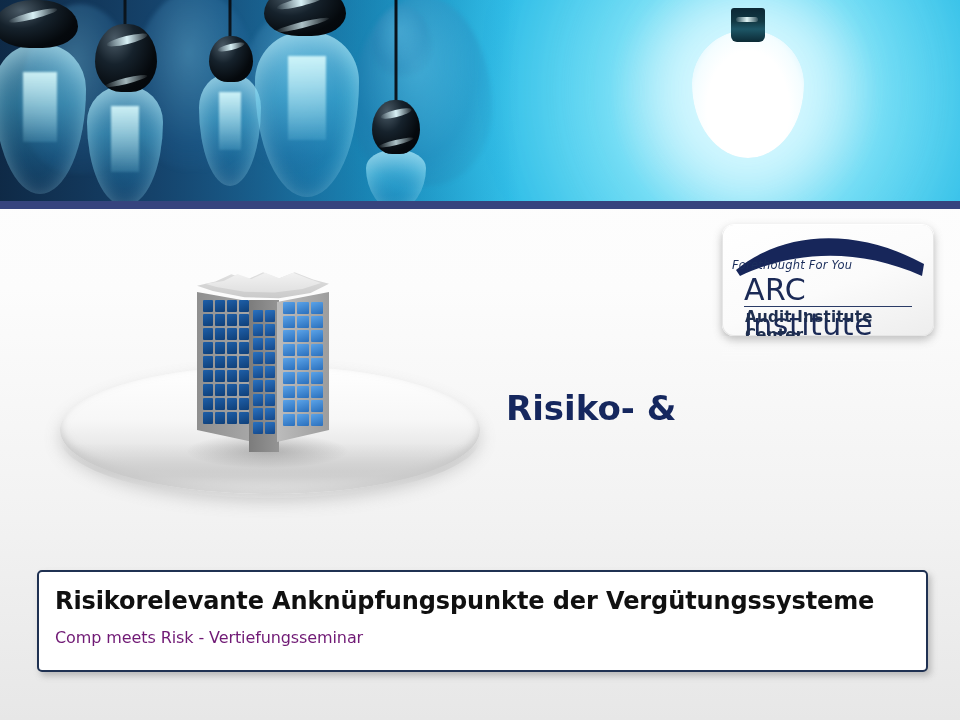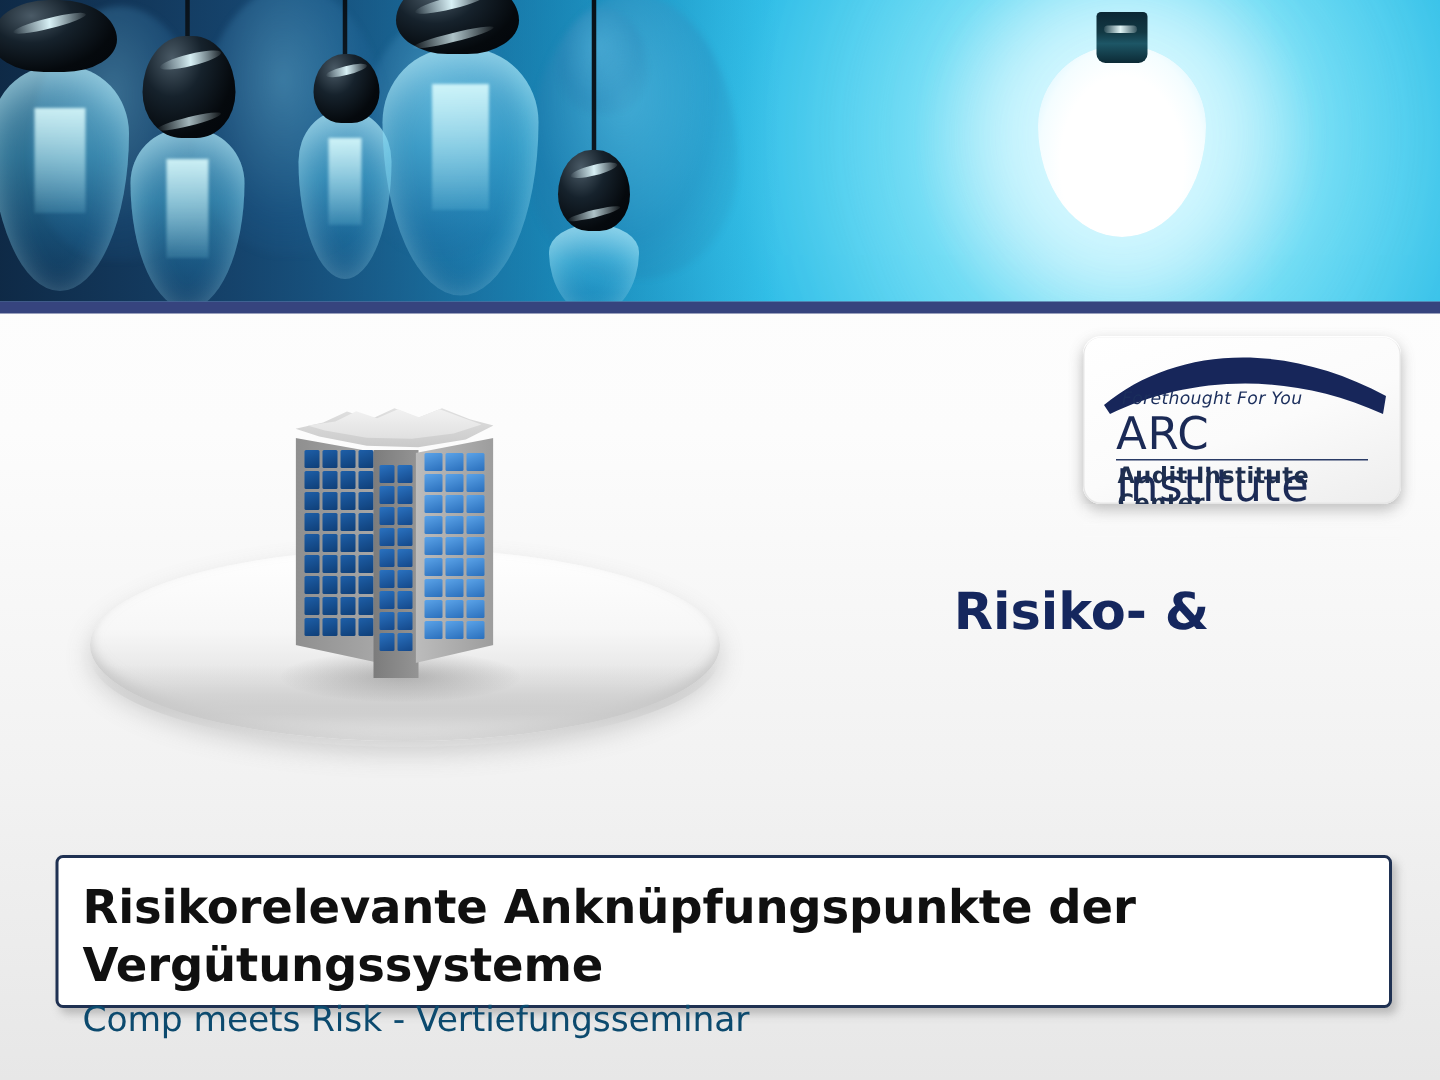--- a/index.html
+++ b/index.html
@@ -86,49 +86,49 @@
   .tower-shadow{position:absolute;left:142px;top:186px;width:160px;height:34px;border-radius:50%;
     background:radial-gradient(ellipse,rgba(110,110,110,.42),rgba(140,140,140,0) 72%);}
 
   
   .logo{position:absolute;left:722px;top:224px;width:212px;height:112px;
     background:linear-gradient(160deg,#ffffff 0%,#fbfbfb 55%,#ededed 100%);
     border-radius:12px;
     box-shadow:0 4px 9px rgba(90,90,90,.42), inset 0 1px 0 #ffffff, inset 0 0 0 1px #e6e6e6;
     overflow:hidden;}
   .logo-swoosh{position:absolute;left:10px;top:6px;width:196px;height:56px;}
-  .logo-tag{position:absolute;left:26px;top:34px;font-style:italic;font-size:11.5px;color:#1b2e5c;
+  .logo-tag{position:absolute;left:10px;top:34px;font-style:italic;font-size:11.5px;color:#1b2e5c;
     font-family:"DejaVu Sans", sans-serif;letter-spacing:.2px;}
   .logo-name{position:absolute;left:22px;top:48px;font-size:30px;color:#1b2a56;letter-spacing:.5px;
     font-family:"DejaVu Sans", sans-serif;}
   .logo-rule{position:absolute;left:22px;top:82px;width:168px;height:1px;background:#2a3b66;}
   .logo-sub{position:absolute;left:23px;top:84px;font-size:15px;font-weight:bold;color:#1f2f4f;
     font-family:"DejaVu Sans", sans-serif;letter-spacing:.3px;}
   .logo-reflect{position:absolute;left:722px;top:336px;width:212px;height:34px;
     overflow:hidden;opacity:.28;
     -webkit-mask-image:linear-gradient(180deg,rgba(0,0,0,.55),rgba(0,0,0,0) 85%);
     mask-image:linear-gradient(180deg,rgba(0,0,0,.55),rgba(0,0,0,0) 85%);}
   .logo-reflect-inner{transform:scaleY(-1);position:absolute;left:0;top:-78px;width:212px;height:112px;
     background:linear-gradient(160deg,#ffffff,#f0f0f0);border-radius:12px;}
 
   
   .title{position:absolute;left:506px;top:386px;width:430px;
     font-family:"DejaVu Sans", sans-serif;
-    font-weight:bold;font-size:34px;line-height:1.32;color:#15275e;text-align:center;}
+    font-weight:bold;font-size:34px;line-height:1.32;color:#15275e;}
   .title span{display:block;}
 
   
   .caption{position:absolute;left:37px;top:570px;width:891px;height:102px;
     background:#ffffff;border:2px solid #1f3152;border-radius:5px;
     box-shadow:3px 4px 6px rgba(120,120,120,.42);
     box-sizing:border-box;padding:14px 0 0 16px;}
-  .cap-line1{font-family:"DejaVu Sans", sans-serif;font-weight:bold;font-size:31px;color:#101010;
+  .cap-line1{font-family:"DejaVu Sans", sans-serif;font-weight:bold;font-size:24px;color:#101010;
     line-height:1.25;letter-spacing:-.1px;}
-  .cap-line2{font-family:"DejaVu Sans", sans-serif;font-weight:normal;font-size:23px;color:#0c4a6e;
-    line-height:1.3;letter-spacing:-.1px;margin-top:2px;}
+  .cap-line2{font-family:"DejaVu Sans", sans-serif;font-weight:normal;font-size:16px;color:#701a75;
+    line-height:1.3;letter-spacing:-.1px;margin-top:12px;}
 </style>
 </head>
 <body>
 
 <div id="slide">
 
   <div class="banner">
     <div class="banner-left"></div>
 
     <div class="ghost" style="left:20px;top:4px;width:120px;height:170px;"></div>

